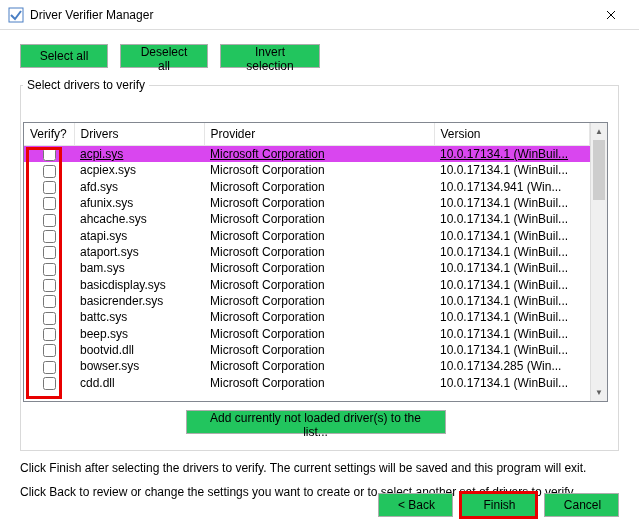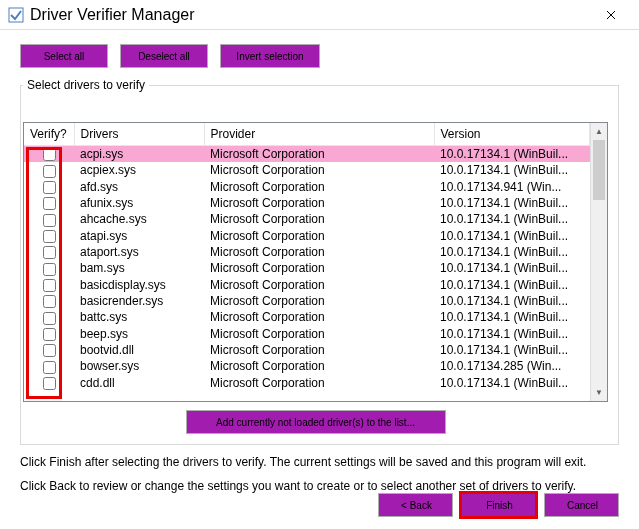--- a/index.html
+++ b/index.html
@@ -1,31 +1,31 @@
 <!DOCTYPE html>
 <html><head>
 <meta charset="utf-8">
 <style>
 * { box-sizing: border-box; margin: 0; padding: 0; font-family: "Segoe UI", Tahoma, sans-serif; }
 body { background: #fff; width: 639px; height: 529px; overflow: hidden; }
 .titlebar { height: 30px; border-bottom: 1px solid #ddd; display: flex; align-items: center; padding: 0 8px; }
 .titlebar .icon { width: 16px; height: 16px; margin-right: 6px; }
-.titlebar .title { font-size: 16px; flex: 1; }
+.titlebar .title { font-size: 12px; flex: 1; }
 .titlebar .close { width: 40px; height: 30px; display: flex; align-items: center; justify-content: center; cursor: default; }
 .content { padding: 14px 20px 0 20px; }
 .toprow { display: flex; gap: 12px; margin-bottom: 10px; }
-.btn { height: 24px; background: #a21caf; border: 1px solid #adadad; font-size: 10px; padding: 0 14px; cursor: default; }
+.btn { height: 24px; background: #22c55e; border: 1px solid #adadad; font-size: 12px; padding: 0 14px; cursor: default; }
 fieldset { border: 1px solid #d9d9d9; padding: 6px 10px 10px 2px; position: relative; }
 legend { font-size: 12px; padding: 0 4px; }
 .table-wrap { height: 280px; background: #fff; border: 1px solid #828790; position: relative; display: flex; margin-top: 24px; }
 .table-scroll { flex: 1; overflow: hidden; }
 table { width: 100%; border-collapse: collapse; font-size: 12px; }
 thead th { text-align: left; font-weight: normal; background: #fff; padding: 4px 6px; border-right: 1px solid #e5e5e5; border-bottom: 1px solid #e5e5e5; position: sticky; top: 0; }
 tbody td { padding: 1px 6px; border: none; white-space: nowrap; overflow: hidden; text-overflow: ellipsis; }
-tbody tr.sel { background: #f9a8d4; }
+tbody tr.sel { background: #d946ef; text-decoration: underline; }
 .col-verify { width: 50px; }
 .col-drivers { width: 130px; }
 .col-provider { width: 230px; }
 .col-version { }
 .chk { width: 13px; height: 13px; vertical-align: middle; }
 .scrollbar { width: 17px; background: #f0f0f0; border-left: 1px solid #ddd; position: relative; }
 .scroll-arrow { height: 17px; display: flex; align-items: center; justify-content: center; font-size: 8px; color: #606060; }
 .scroll-thumb { position: absolute; top: 17px; left: 2px; right: 2px; height: 60px; background: #cdcdcd; }
 .addbtn-row { text-align: center; margin-top: 8px; }
 .info { font-size: 12px; margin-top: 10px; }

